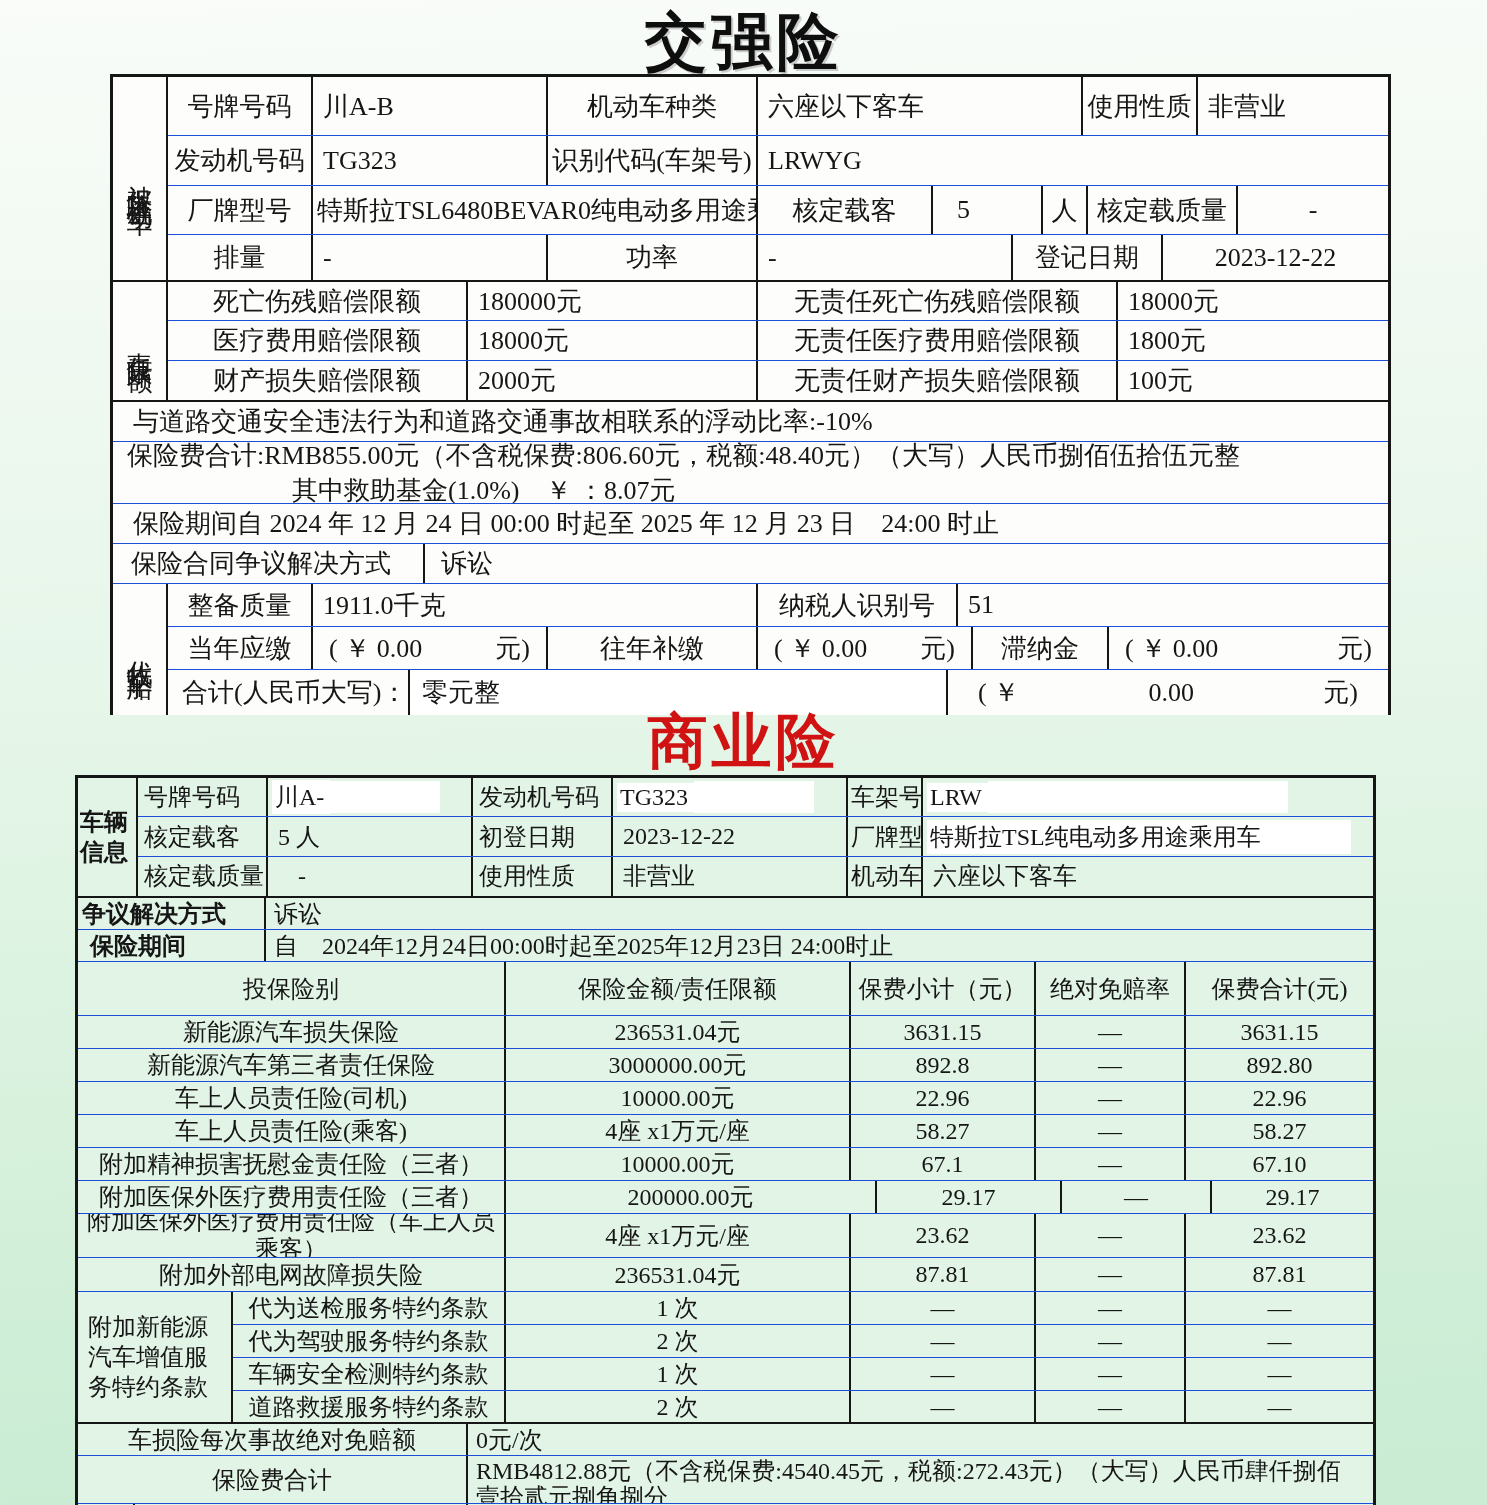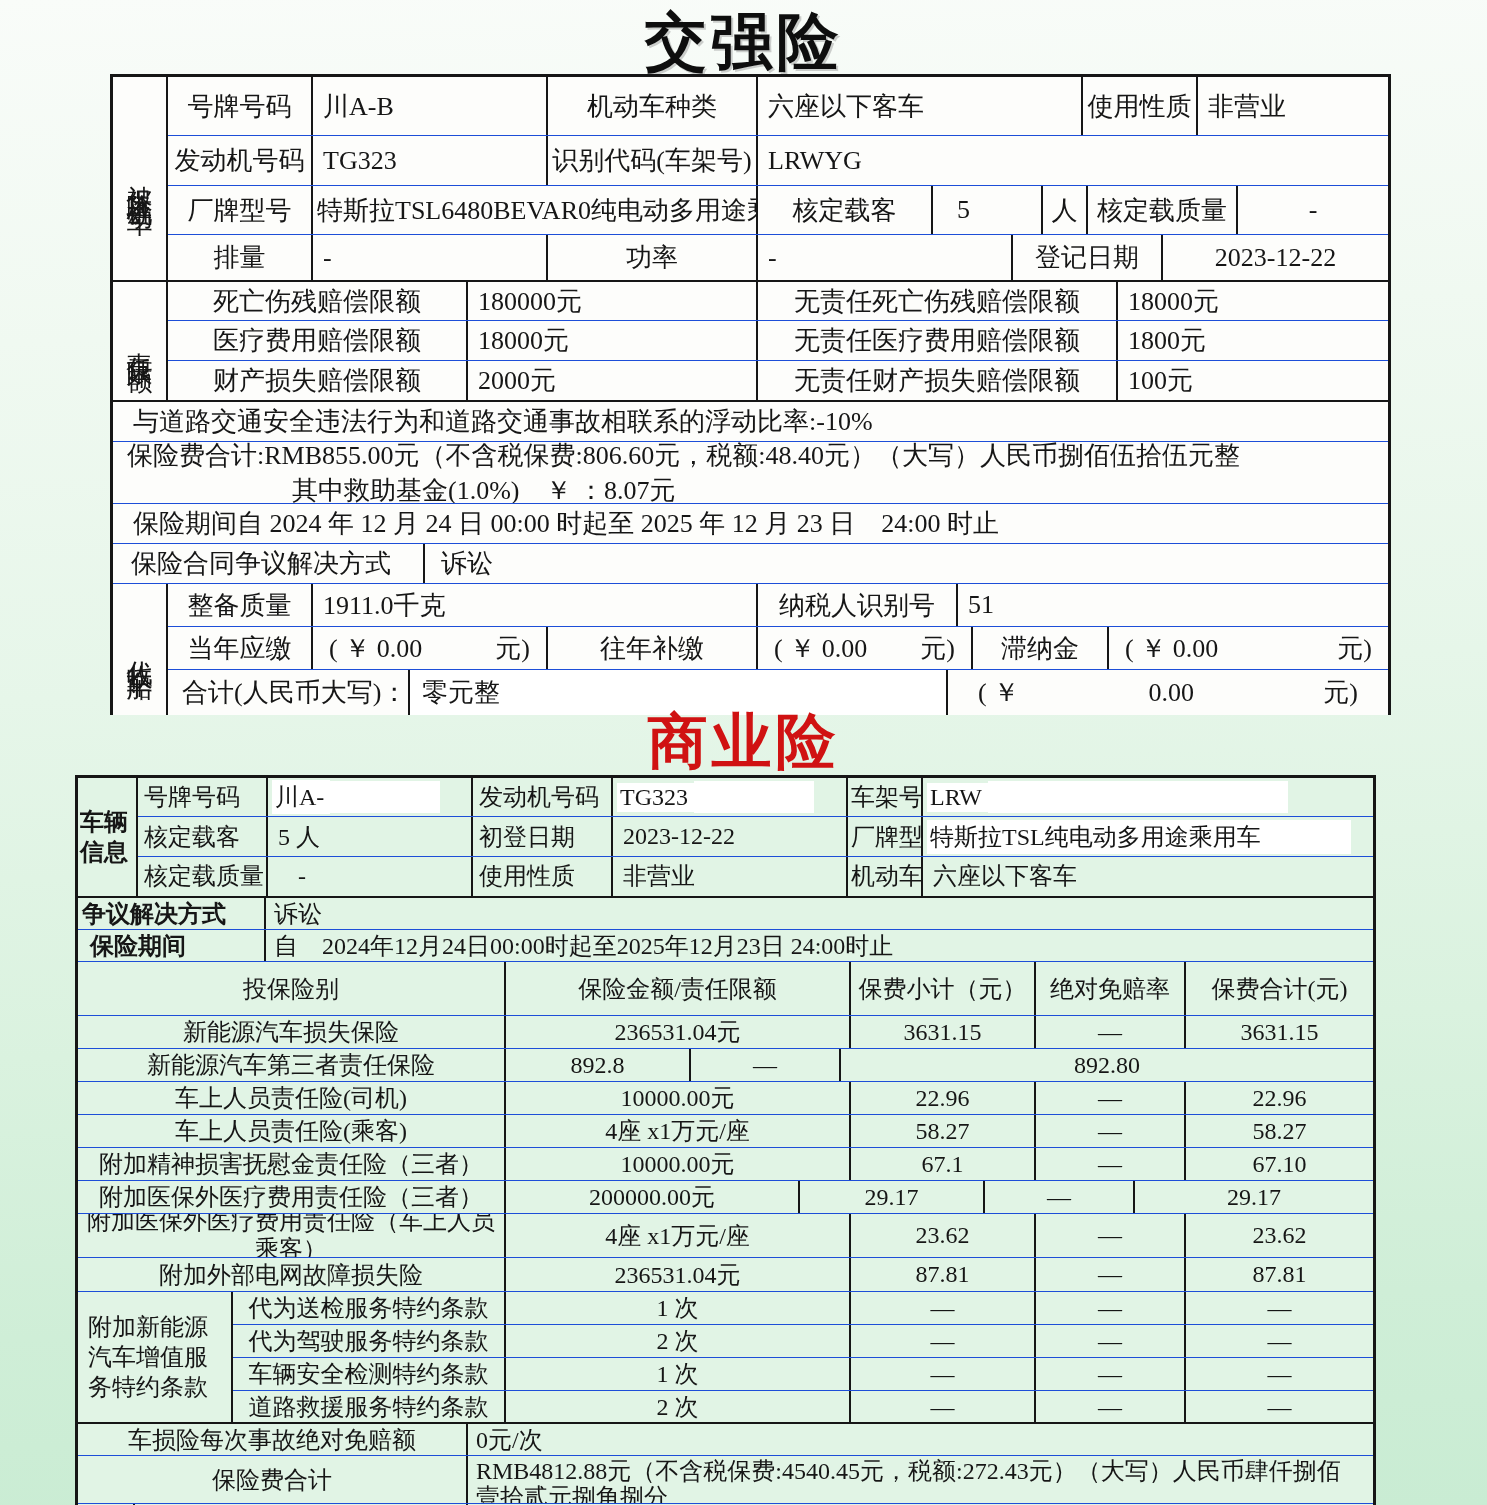--- a/index.html
+++ b/index.html
@@ -233,20 +233,21 @@
 
     <div class="row" style="height:33px">
       <div class="c ctr" style="width:428px">新能源汽车损失保险</div>
       <div class="c ctr" style="width:345px">236531.04元</div>
       <div class="c ctr" style="width:185px">3631.15</div>
       <div class="c ctr" style="width:150px">—</div>
       <div class="c ctr last">3631.15</div>
     </div>
     <div class="row" style="height:33px">
       <div class="c ctr" style="width:428px">新能源汽车第三者责任保险</div>
+      <div class="c ctr" style="width:345px">3000000.00元</div>
       <div class="c ctr" style="width:185px">892.8</div>
       <div class="c ctr" style="width:150px">—</div>
       <div class="c ctr last">892.80</div>
     </div>
     <div class="row" style="height:33px">
       <div class="c ctr" style="width:428px">车上人员责任险(司机)</div>
       <div class="c ctr" style="width:345px">10000.00元</div>
       <div class="c ctr" style="width:185px">22.96</div>
       <div class="c ctr" style="width:150px">—</div>
       <div class="c ctr last">22.96</div>
@@ -260,21 +261,21 @@
     </div>
     <div class="row" style="height:33px">
       <div class="c ctr" style="width:428px">附加精神损害抚慰金责任险（三者）</div>
       <div class="c ctr" style="width:345px">10000.00元</div>
       <div class="c ctr" style="width:185px">67.1</div>
       <div class="c ctr" style="width:150px">—</div>
       <div class="c ctr last">67.10</div>
     </div>
     <div class="row" style="height:33px">
       <div class="c ctr" style="width:428px">附加医保外医疗费用责任险（三者）</div>
-      <div class="c ctr" style="width:294px">200000.00元</div>
+      <div class="c ctr" style="width:371px">200000.00元</div>
       <div class="c ctr" style="width:185px">29.17</div>
       <div class="c ctr" style="width:150px">—</div>
       <div class="c ctr last">29.17</div>
     </div>
     <div class="row" style="height:44px">
       <div class="c ctr wrap" style="width:428px">附加医保外医疗费用责任险（车上人员乘客）</div>
       <div class="c ctr" style="width:345px">4座 x1万元/座</div>
       <div class="c ctr" style="width:185px">23.62</div>
       <div class="c ctr" style="width:150px">—</div>
       <div class="c ctr last">23.62</div>

